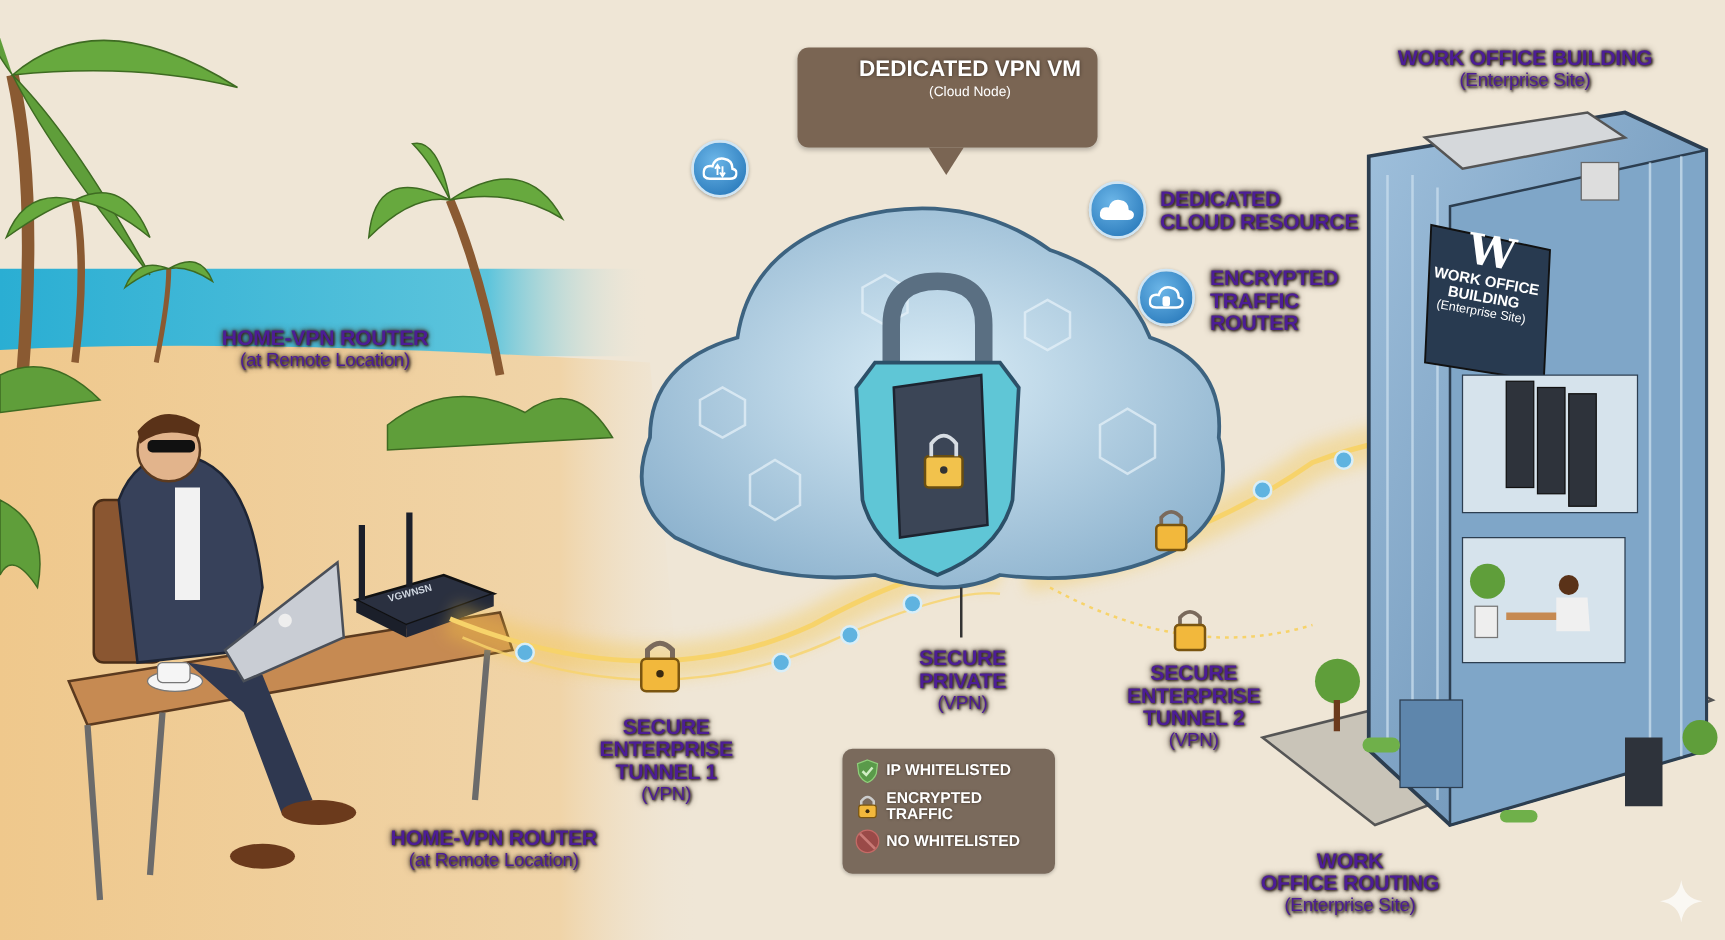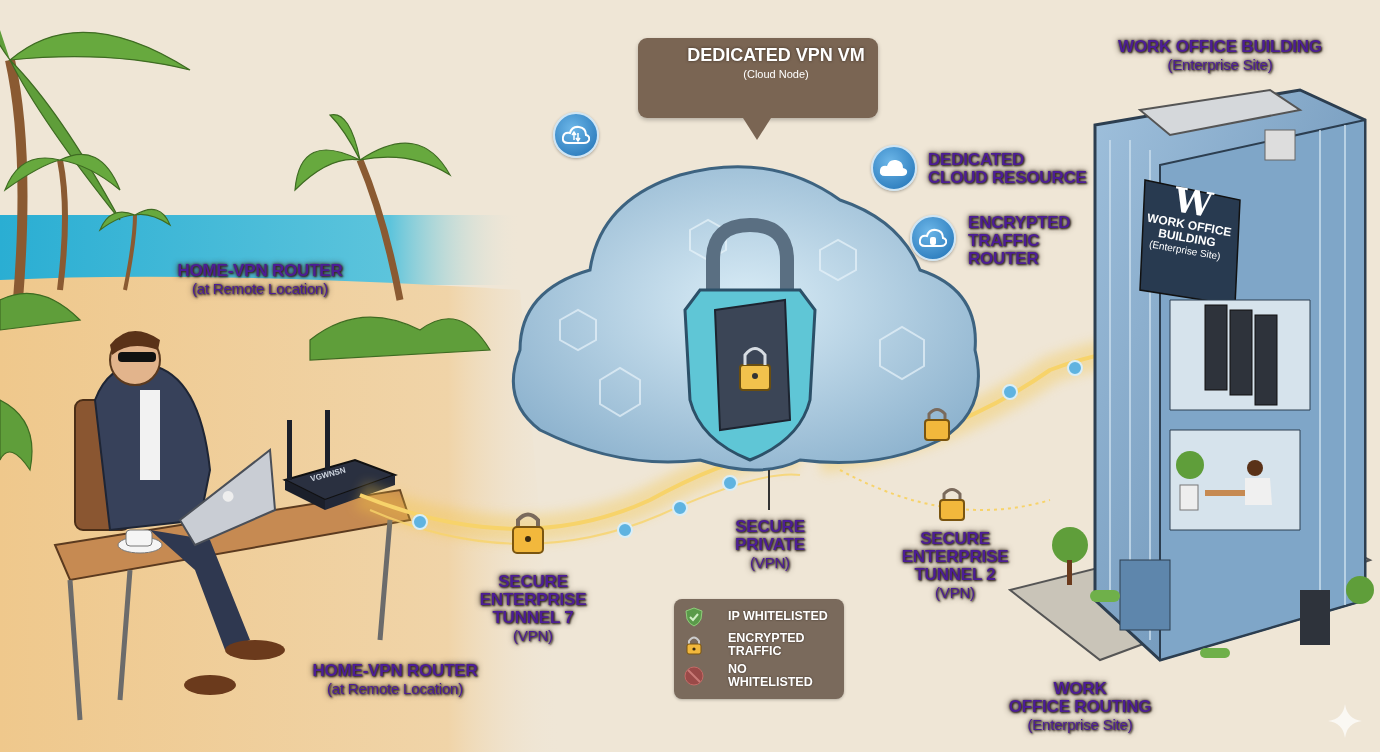--- a/index.html
+++ b/index.html
@@ -13,21 +13,21 @@
   .callout { position: absolute; left: 638px; top: 38px; width: 240px; height: 80px; background: #7a6553;
              border-radius: 9px; color: #fff; text-align: center; padding-top: 8px; box-shadow: 0 2px 4px rgba(0,0,0,.25); padding-left: 36px; }
   .callout:after { content: ""; position: absolute; left: 105px; bottom: -22px; border-left: 14px solid transparent;
                    border-right: 14px solid transparent; border-top: 22px solid #7a6553; }
   .callout .t { font-weight: bold; font-size: 18px; line-height: 1.1; display: block; text-shadow: 0 0 3px #3b2f25; }
   .callout .s { font-size: 11px; display: block; margin-top: 2px; }
   .icon-circle { position: absolute; border-radius: 50%; background: radial-gradient(circle at 40% 35%, #6cb6e8, #1d6fb3);
                  border: 2px solid #cfe5f4; box-shadow: 0 1px 3px rgba(0,0,0,.3); display: flex; align-items: center; justify-content: center; }
   .legend { position: absolute; left: 674px; top: 599px; width: 170px; height: 100px; background: #7a6a5c;
             border-radius: 8px; padding: 8px 10px; box-shadow: 0 1px 3px rgba(0,0,0,.25); }
-  .legend-row { display: flex; align-items: center; gap: 24px; color: #fff; font-weight: bold; font-size: 12.5px; line-height: 1.05;
+  .legend-row { display: flex; align-items: center; gap: 5px; color: #fff; font-weight: bold; font-size: 12.5px; line-height: 1.05;
                 text-shadow: 0 0 2px #3b2f25; margin-bottom: 5px; }
   .legend-row .ic { width: 20px; height: 20px; flex: 0 0 20px; }
   .sparkle { position: absolute; right: 18px; bottom: 14px; width: 34px; height: 34px; }
 </style>
 </head>
 <body>
 
 <div class="scene">
 
   <svg width="1380" height="752" viewBox="0 0 1380 752" style="position:absolute;left:0;top:0">
@@ -244,21 +244,21 @@
   </div>
   <div class="label" style="left:295px;top:662px;width:200px;">
     <span class="main">HOME-VPN ROUTER</span>
     <span class="sub">(at Remote Location)</span>
   </div>
   <div style="position:absolute;left:310px;top:470px;font-size:8px;color:#cfd6e0;transform:rotate(-15deg);font-weight:bold;">VGWNSN</div>
 
   <div class="label" style="left:478px;top:573px;width:110px;">
     <span class="main">SECURE</span>
     <span class="main">ENTERPRISE</span>
-    <span class="main">TUNNEL 7</span>
+    <span class="main">TUNNEL 1</span>
     <span class="sub">(VPN)</span>
   </div>
   <div class="label" style="left:720px;top:518px;width:100px;">
     <span class="main">SECURE</span>
     <span class="main">PRIVATE</span>
     <span class="sub">(VPN)</span>
   </div>
   <div class="label" style="left:900px;top:530px;width:110px;">
     <span class="main">SECURE</span>
     <span class="main">ENTERPRISE</span>

